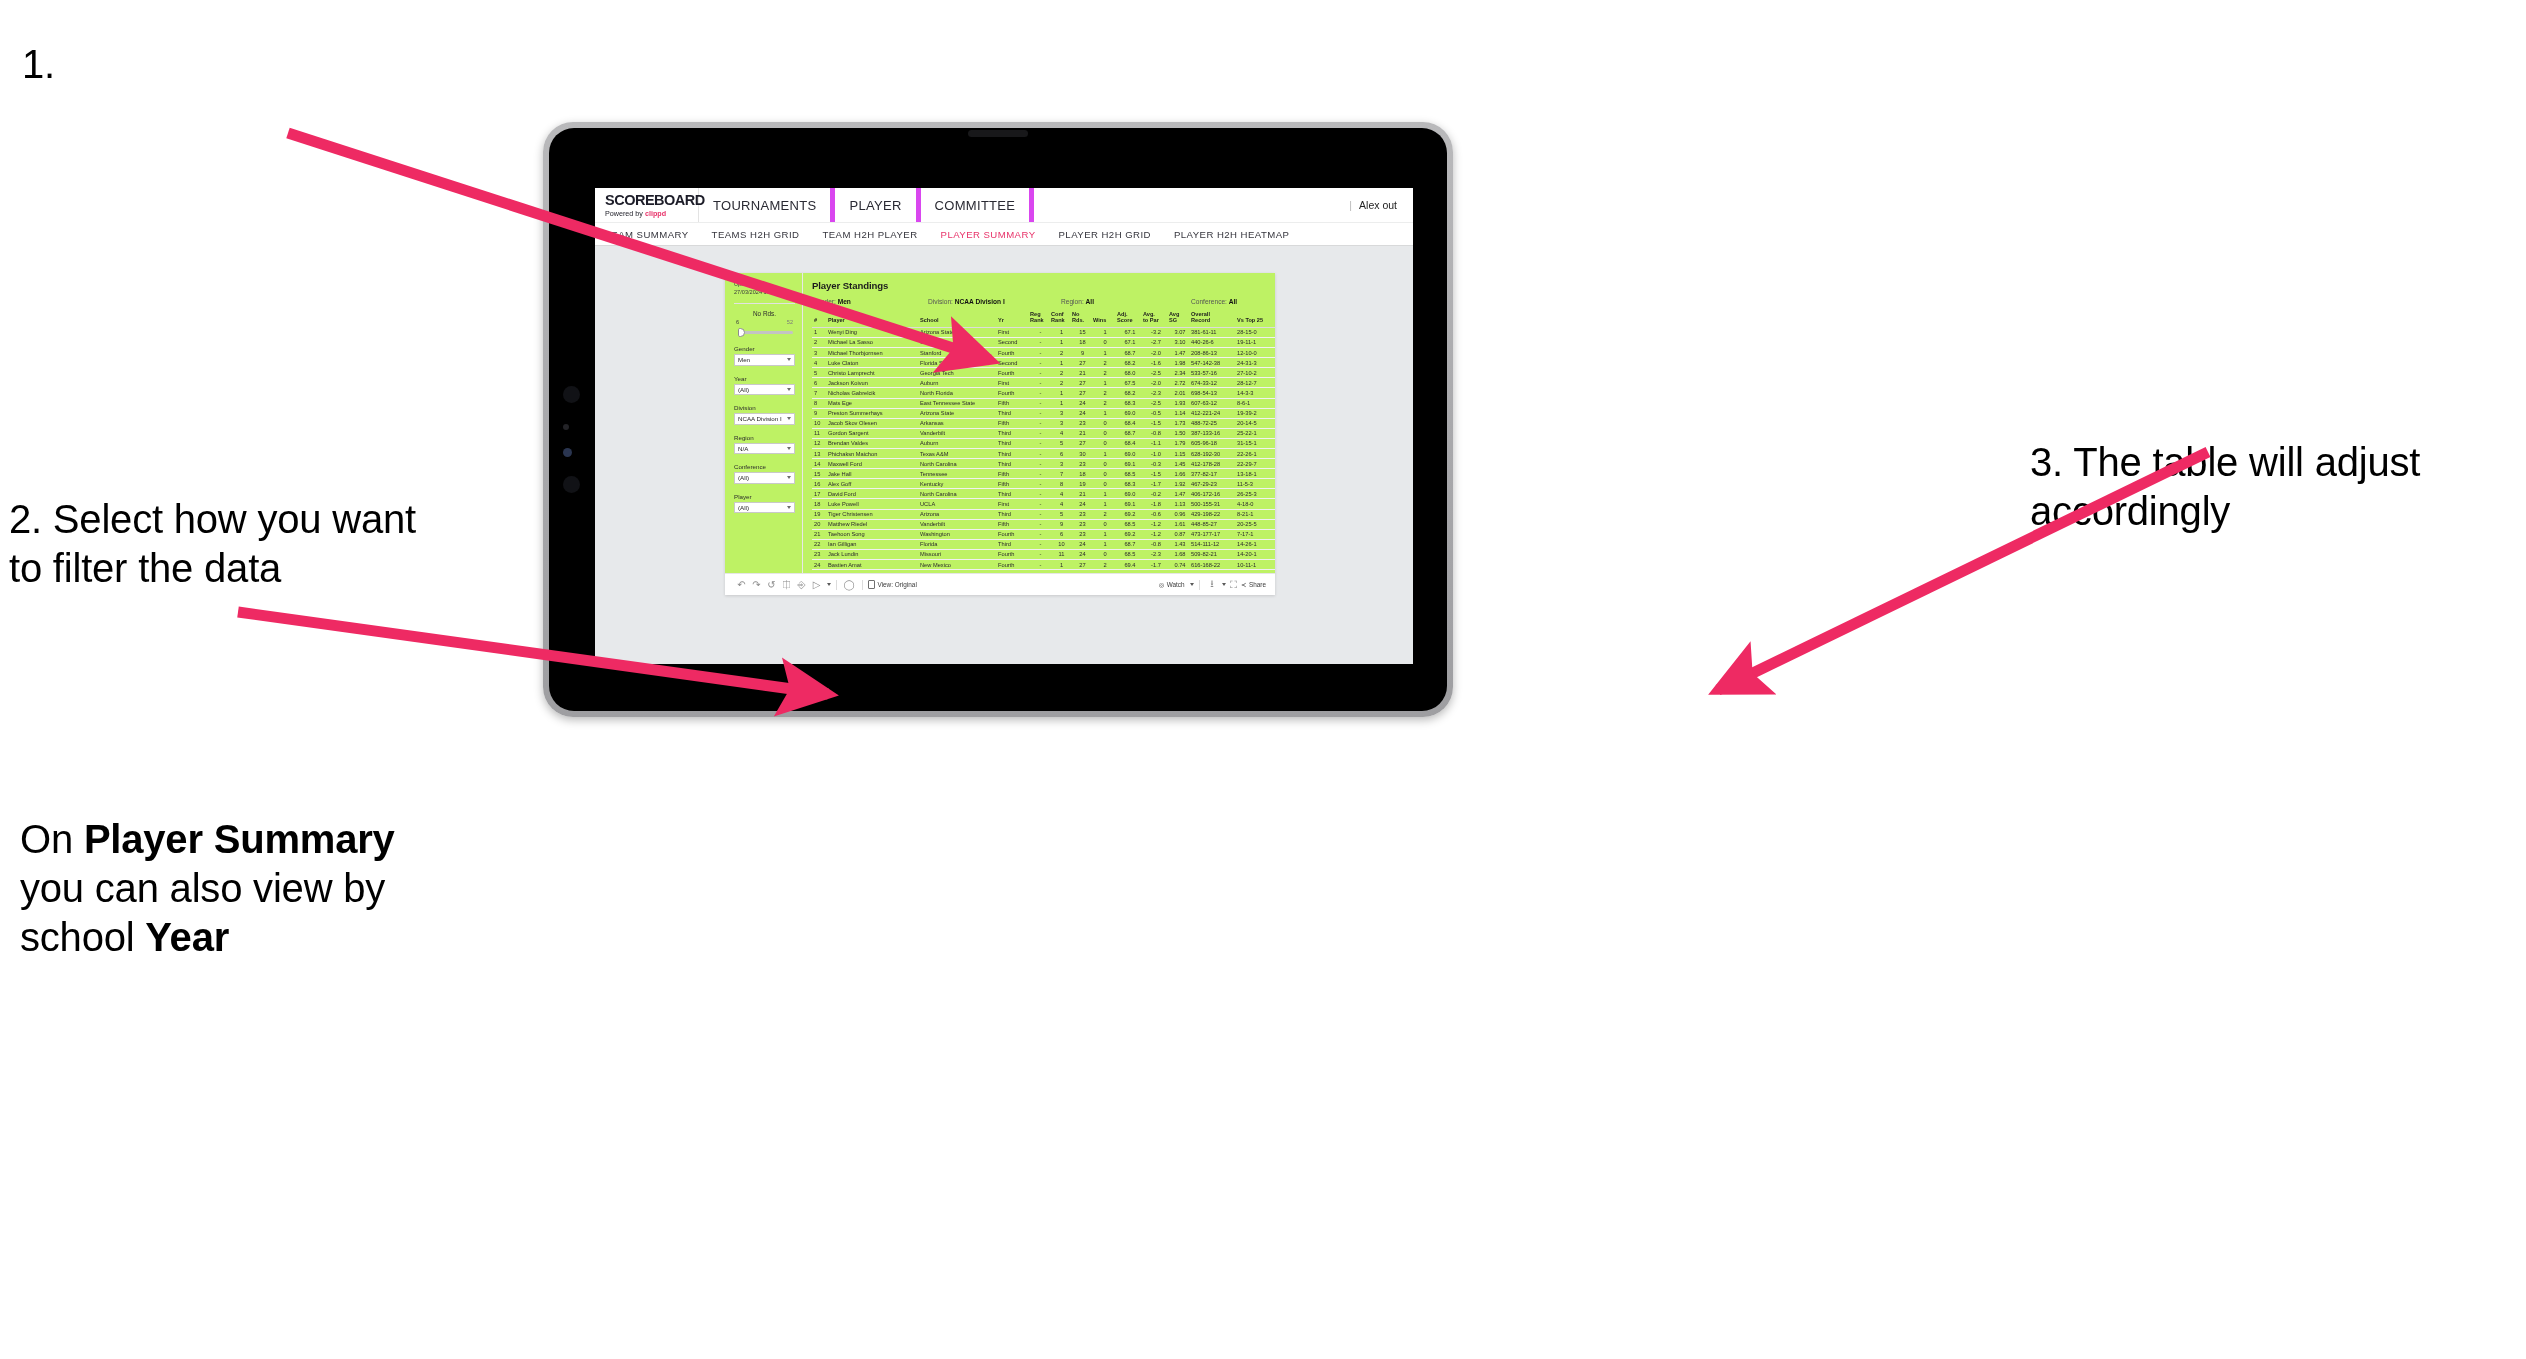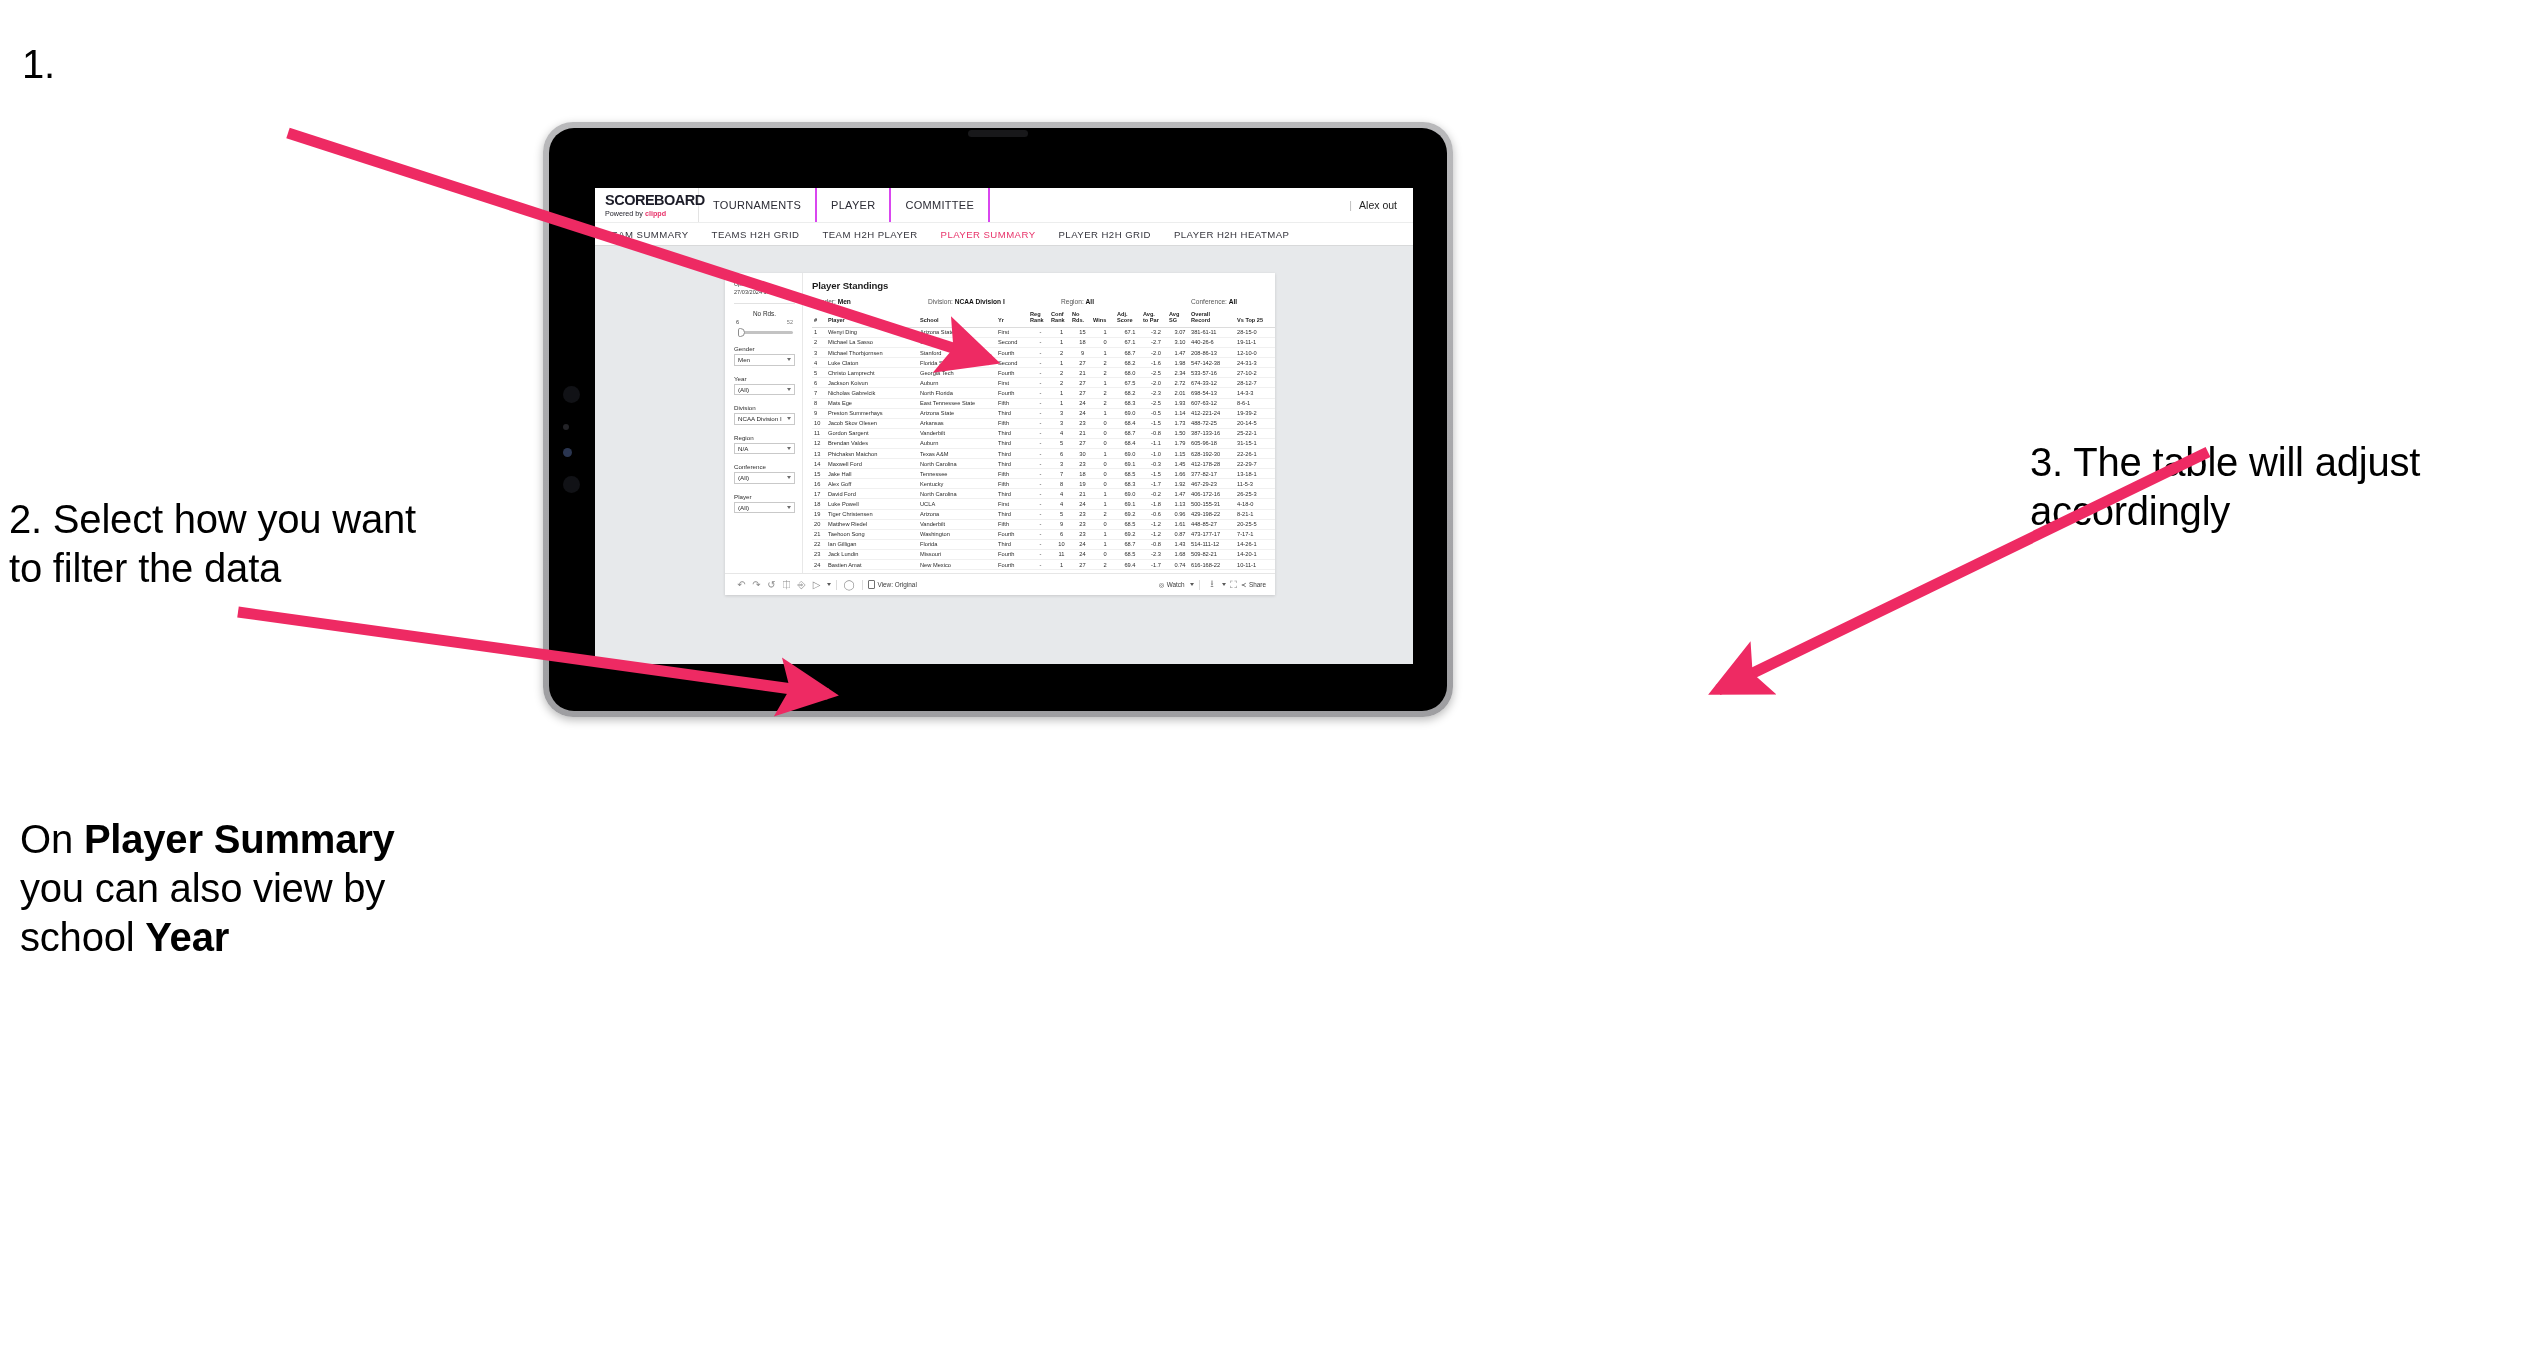--- a/index.html
+++ b/index.html
@@ -47,40 +47,40 @@
   #app-top {
     position:absolute; left:0; top:0; width:100%; height:34px;
     background:#fff; display:flex; align-items:stretch;
   }
   #brand { width:104px; display:flex; flex-direction:column; justify-content:center;
            padding-left:10px; border-right:1px solid #e3e3e3; }
   #brand .logo { font-family:"Liberation Sans", sans-serif; font-weight:700; font-size:14.5px;
                  letter-spacing:-0.5px; color:#1c1c28; line-height:1; }
   #brand .sub { font-size:7.2px; color:#23232c; margin-top:2px; line-height:1; }
   #brand .sub .pink { color:#e8336a; font-weight:700; }
-  .topnav-item { display:flex; align-items:center; padding:0 14px; font-size:11px; color:#2a2a33;
-                 letter-spacing:.3px; border-right:2px solid #d946ef; white-space:nowrap; }
+  .topnav-item { display:flex; align-items:center; padding:0 14px; font-size:13px; color:#2a2a33;
+                 letter-spacing:.3px; border-right:5px solid #d946ef; white-space:nowrap; }
   #topnav-spacer { flex:1; }
   #signout-wrap { display:flex; align-items:center; gap:7px; padding-right:16px; font-size:10.5px; color:#222; }
   #signout-wrap .bar { color:#b9b9b9; }
 
   #app-subnav {
     position:absolute; left:0; top:34px; width:100%; height:24px; background:#fff;
     border-top:1px solid #eceded; border-bottom:1px solid #d8d9da;
     display:flex; align-items:center; padding-left:10px;
   }
   .subnav-item { font-size:9.6px; letter-spacing:.45px; color:#35353d; margin-right:23px; white-space:nowrap; }
   .subnav-item.active { color:#e8336a; }
 
   #viz-area { position:absolute; left:0; top:58px; right:0; bottom:0; background:#e7e9eb; }
 
   
   #viz-card {
     position:absolute; left:130px; top:27px; width:550px; height:322px;
-    background:#ffffff; box-shadow:0 1px 3px rgba(0,0,0,.14);
+    background:#bef264; box-shadow:0 1px 3px rgba(0,0,0,.14);
     display:flex; flex-direction:column;
   }
   #viz-body { flex:1; display:flex; overflow:hidden; }
 
   
   #filters { width:78px; padding:7px 7px 0 9px; border-right:1px solid #e8e8e8; }
   #update-time { font-size:5.6px; color:#3c3c3c; line-height:1.45; }
   #filters hr { border:none; border-top:1px solid #e2e2e2; margin:7px 0 6px 0; }
   .fl-block { margin-bottom:9px; }
   .fl-title { font-size:6.2px; color:#2c2c2c; margin-bottom:2px; font-weight:400;}

